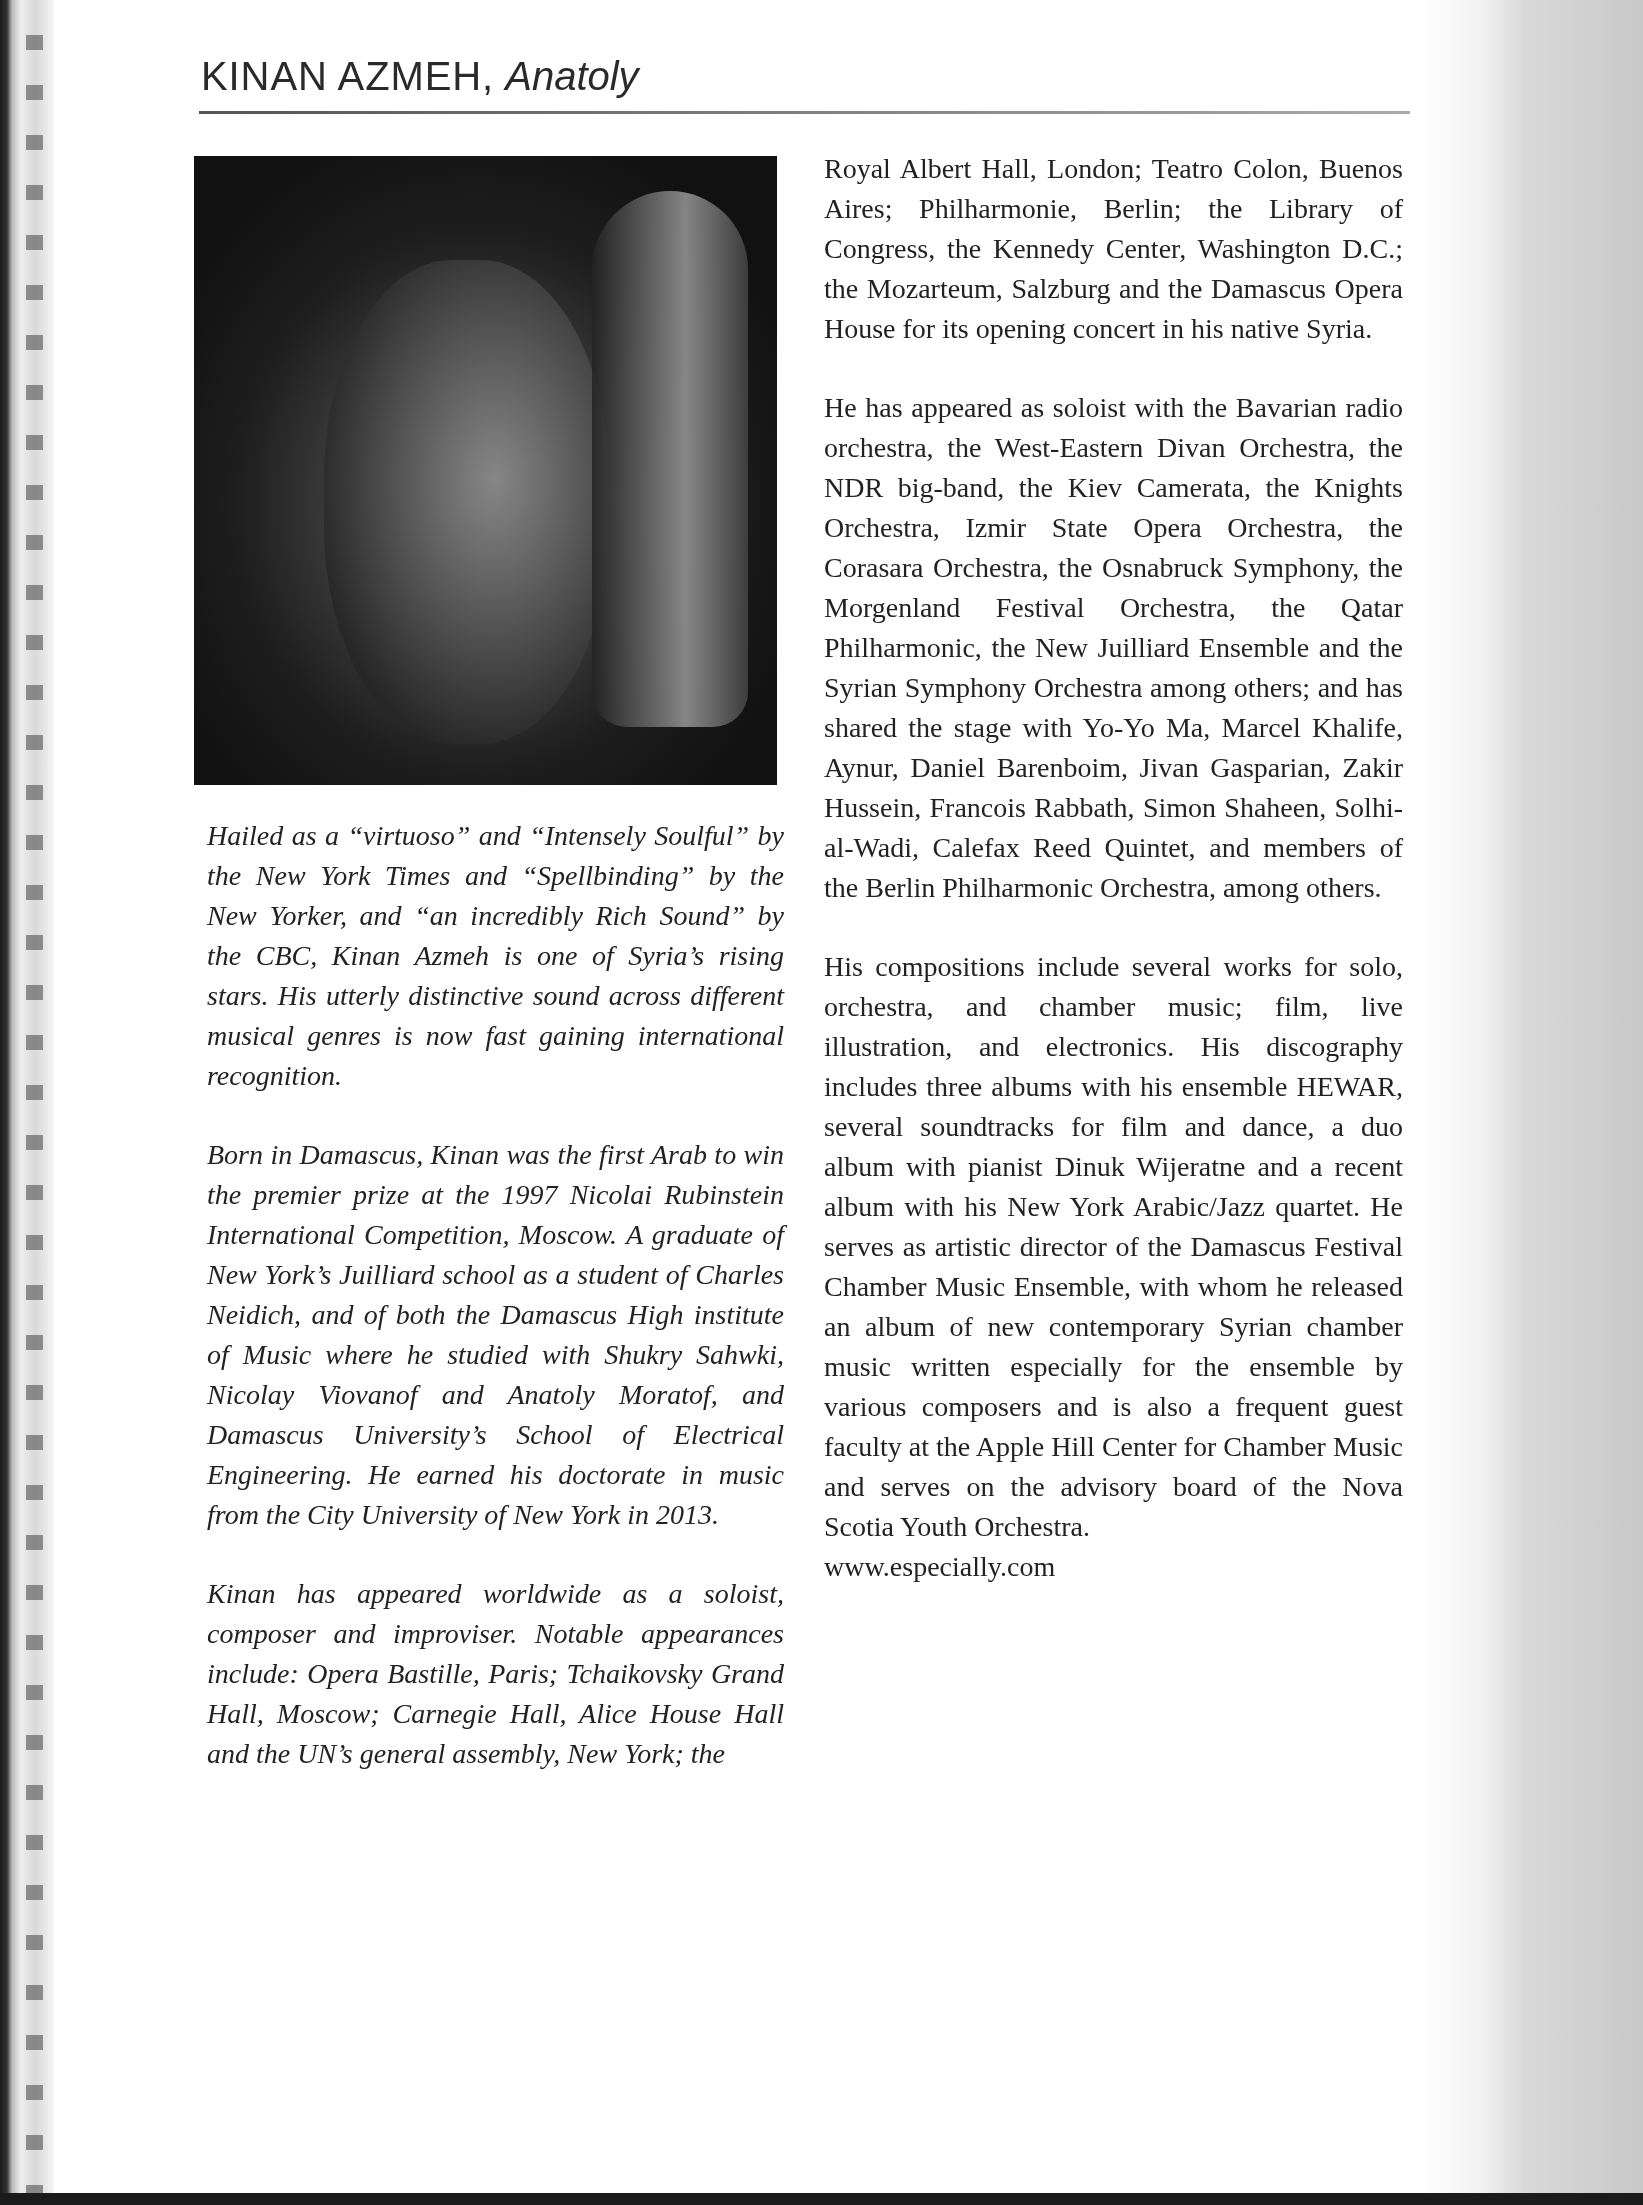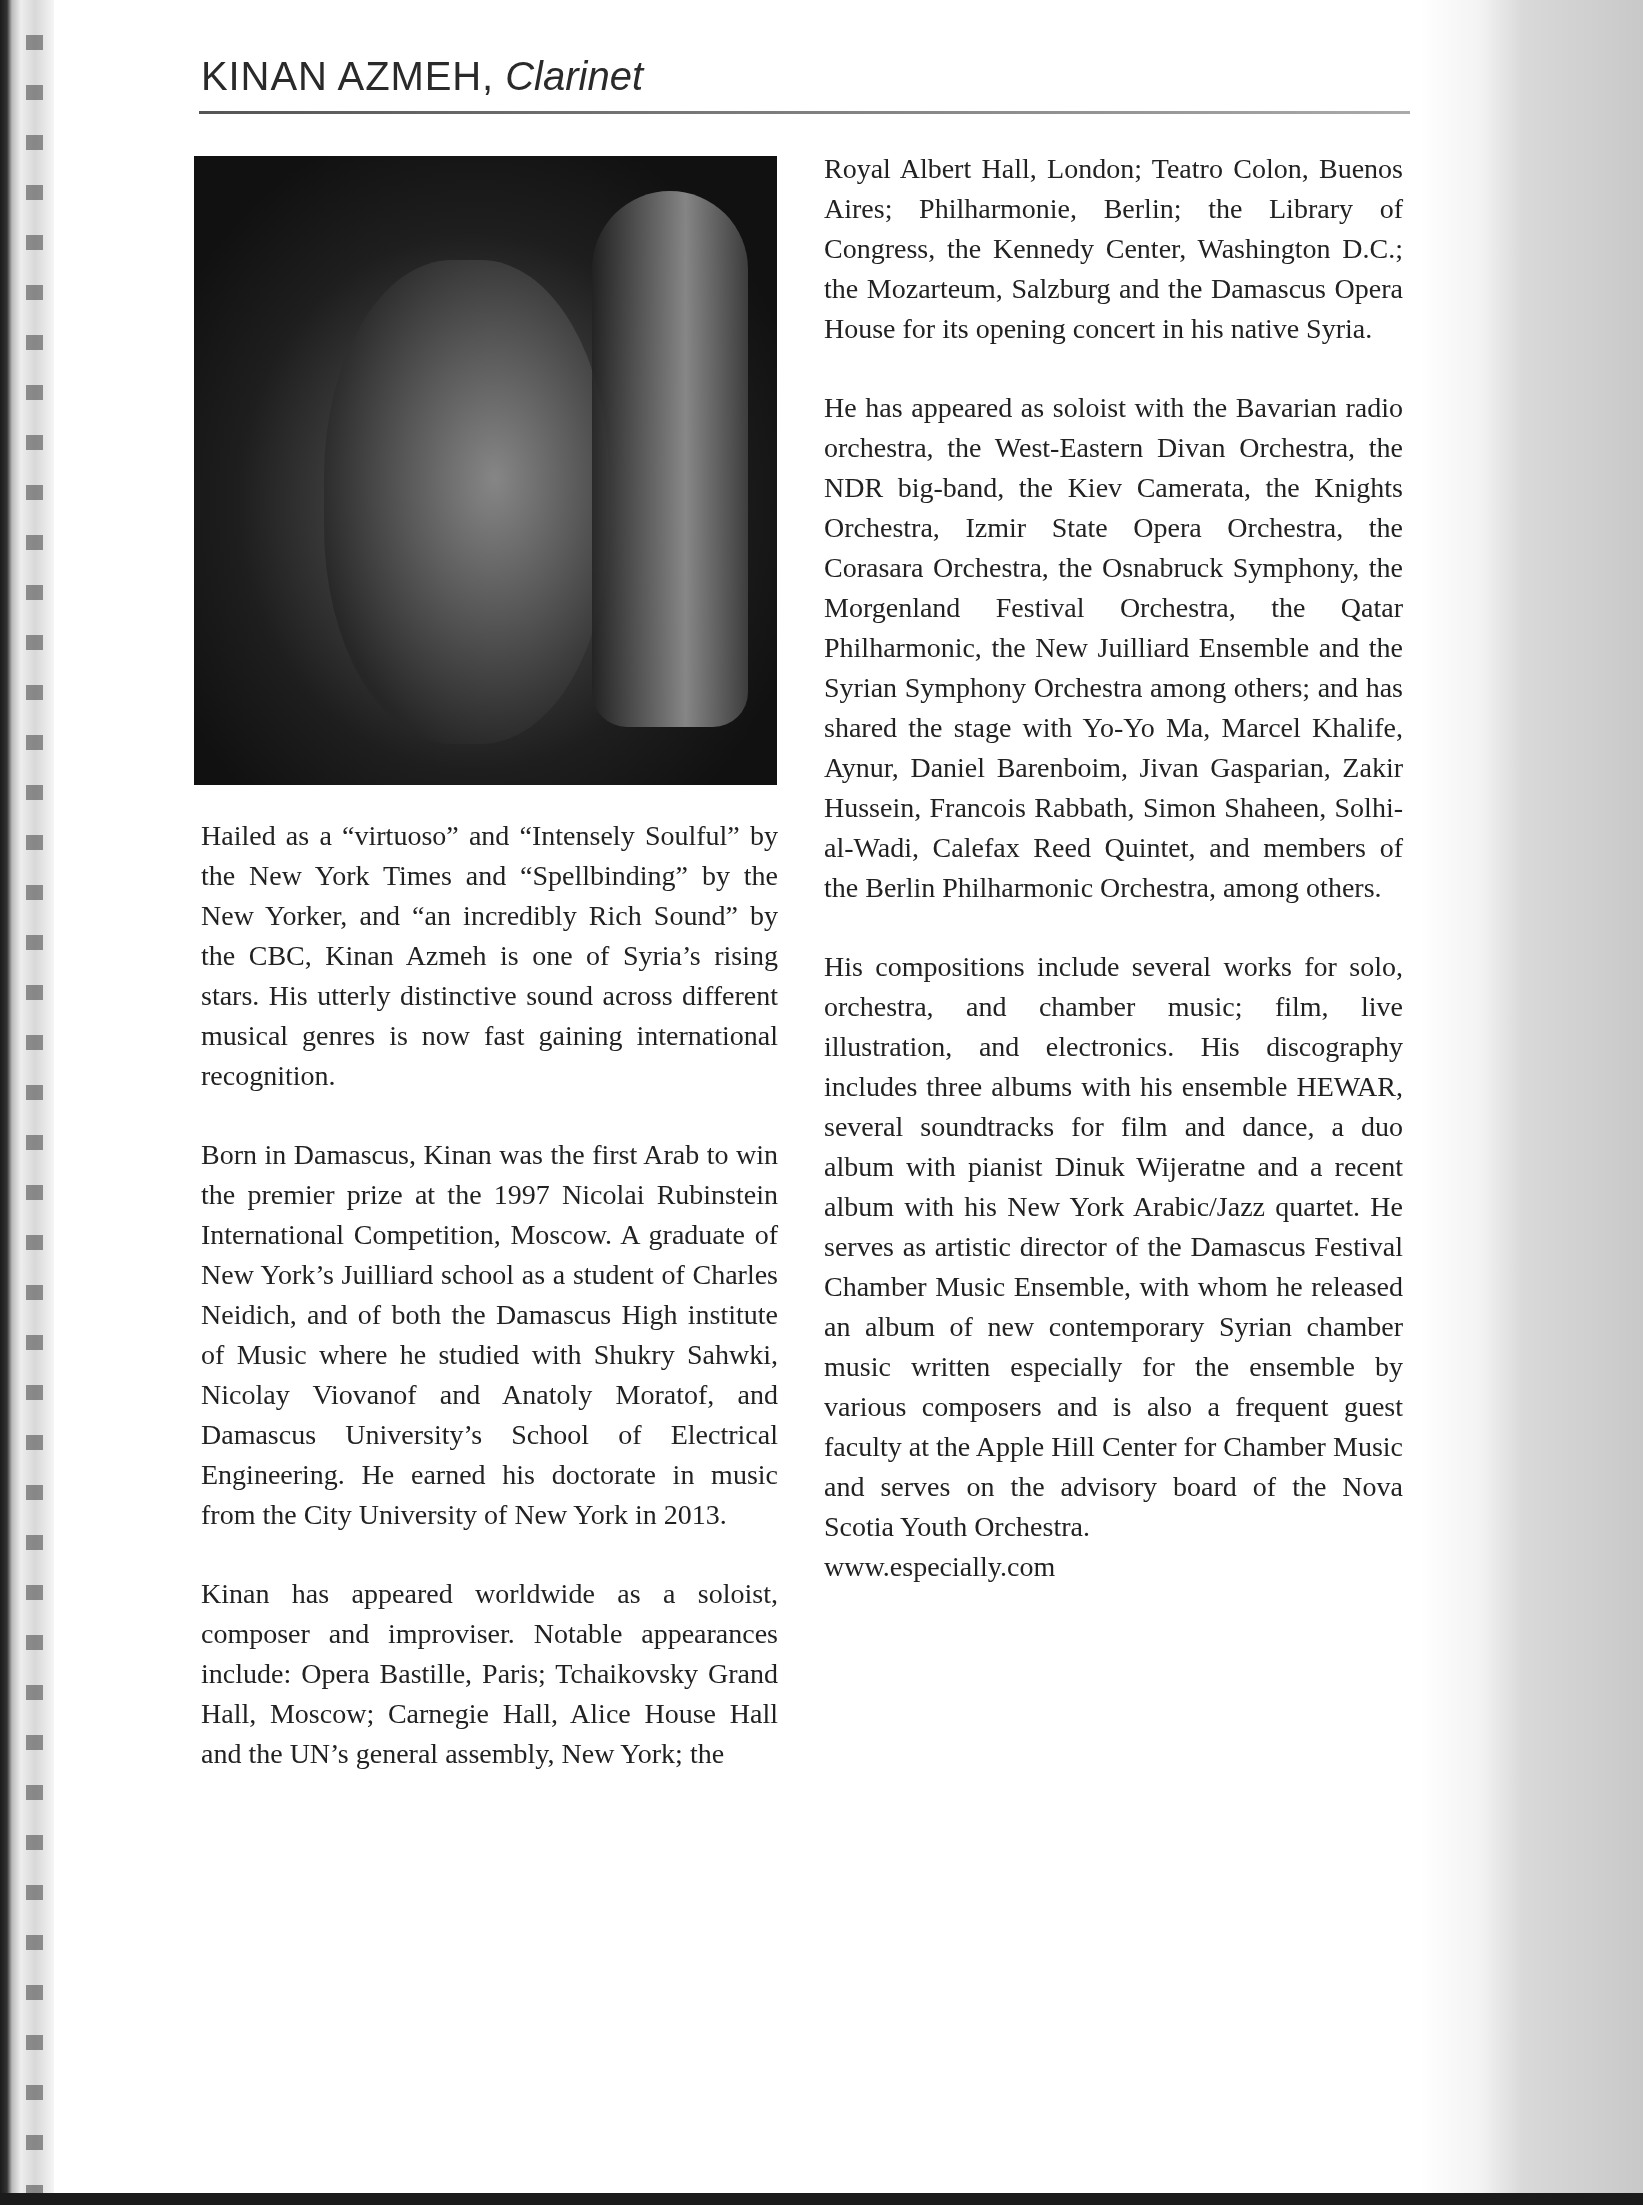--- a/index.html
+++ b/index.html
@@ -10,35 +10,35 @@
   .bottom-edge{position:absolute;left:0;bottom:0;width:1644px;height:12px;background:#1b1b1b;}
   .header{position:absolute;left:201px;top:54px;font-family:"Liberation Sans","DejaVu Sans",sans-serif;font-size:40px;color:#2a2a2a;}
   .header .name{font-weight:normal;letter-spacing:0.9px;}
   .header .role{font-style:italic;}
   .rule{position:absolute;left:199px;top:111px;width:1211px;height:2.6px;background:linear-gradient(90deg,#555,#888 60%,#aaa);}
   .photo{position:absolute;left:194px;top:156px;width:583px;height:629px;background:radial-gradient(ellipse at 48% 55%,#6a6a6a 0,#3e3e3e 30%,#1e1e1e 55%,#111 80%);}
   .photo .arm{position:absolute;left:398px;top:35px;width:156px;height:536px;border-radius:78px 78px 35px 35px;background:linear-gradient(90deg,#222,#7a7a7a 45%,#999 60%,#444);opacity:.85;}
   .photo .face{position:absolute;left:130px;top:104px;width:285px;height:484px;border-radius:45%;background:radial-gradient(ellipse at 60% 45%,#8a8a8a 0,#555 40%,#262626 75%);opacity:.9;}
   .col{position:absolute;font-size:28px;line-height:40px;text-align:justify;hyphens:manual;}
   .col p{margin:0 0 39px 0;}
-  .col-left{left:201px;top:816px;width:577px;}
+  .col-left{left:207px;top:816px;width:577px;font-style:italic;}
   .col-right{left:824px;top:149px;width:579px;}
 </style>
 </head>
 <body>
 
 <div class="spine">
     <div class="spine-ticks"></div>
   </div>
 <div class="right-edge"></div>
 <div class="bottom-edge"></div>
 
 <div class="header">
   <span class="name">KINAN AZMEH,</span>
-  <span class="role">Clarinet</span>
+  <span class="role">Anatoly</span>
 </div>
 <div class="rule"></div>
 
 <div class="photo" title="Portrait photo of Kinan Azmeh">
   <div class="face"></div>
   <div class="arm"></div>
 </div>
 
 <div class="col col-left">
   <p>Hailed as a “virtuoso” and “Intensely Soulful” by the New York Times and “Spellbinding” by the New Yorker, and “an incredibly Rich Sound” by the CBC, Kinan Azmeh is one of Syria’s rising stars. His utterly distinctive sound across different musical genres is now fast gaining international recognition.</p>

